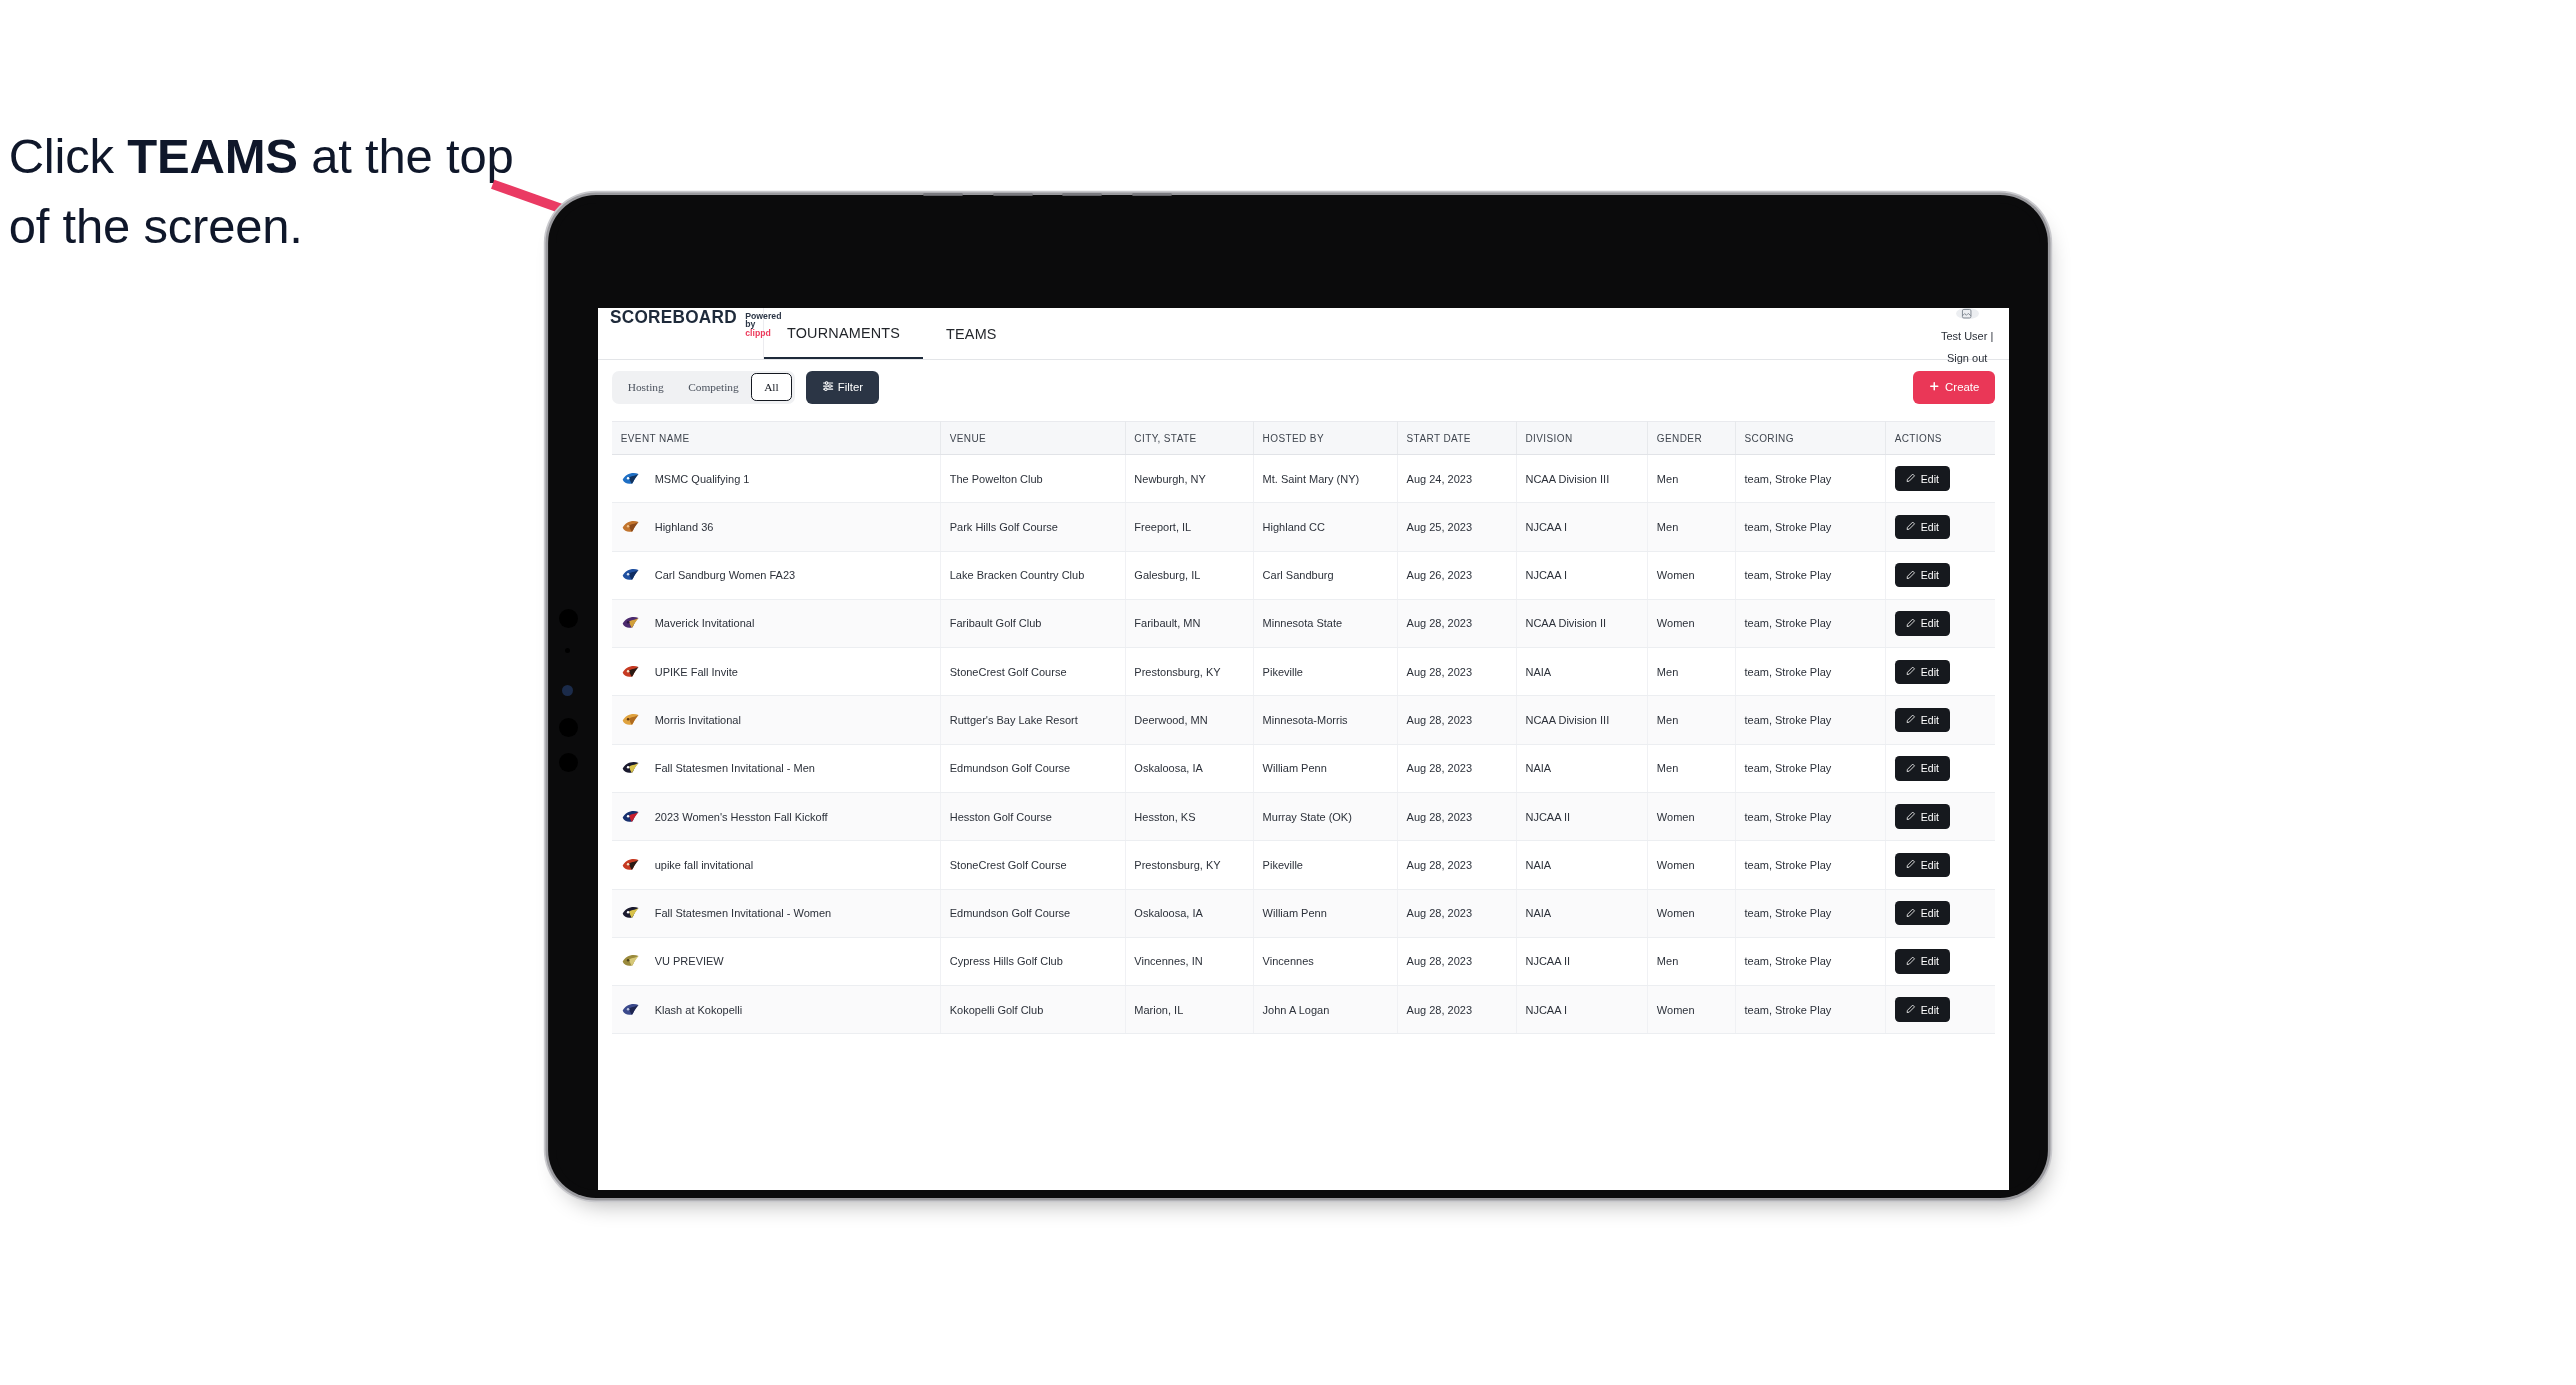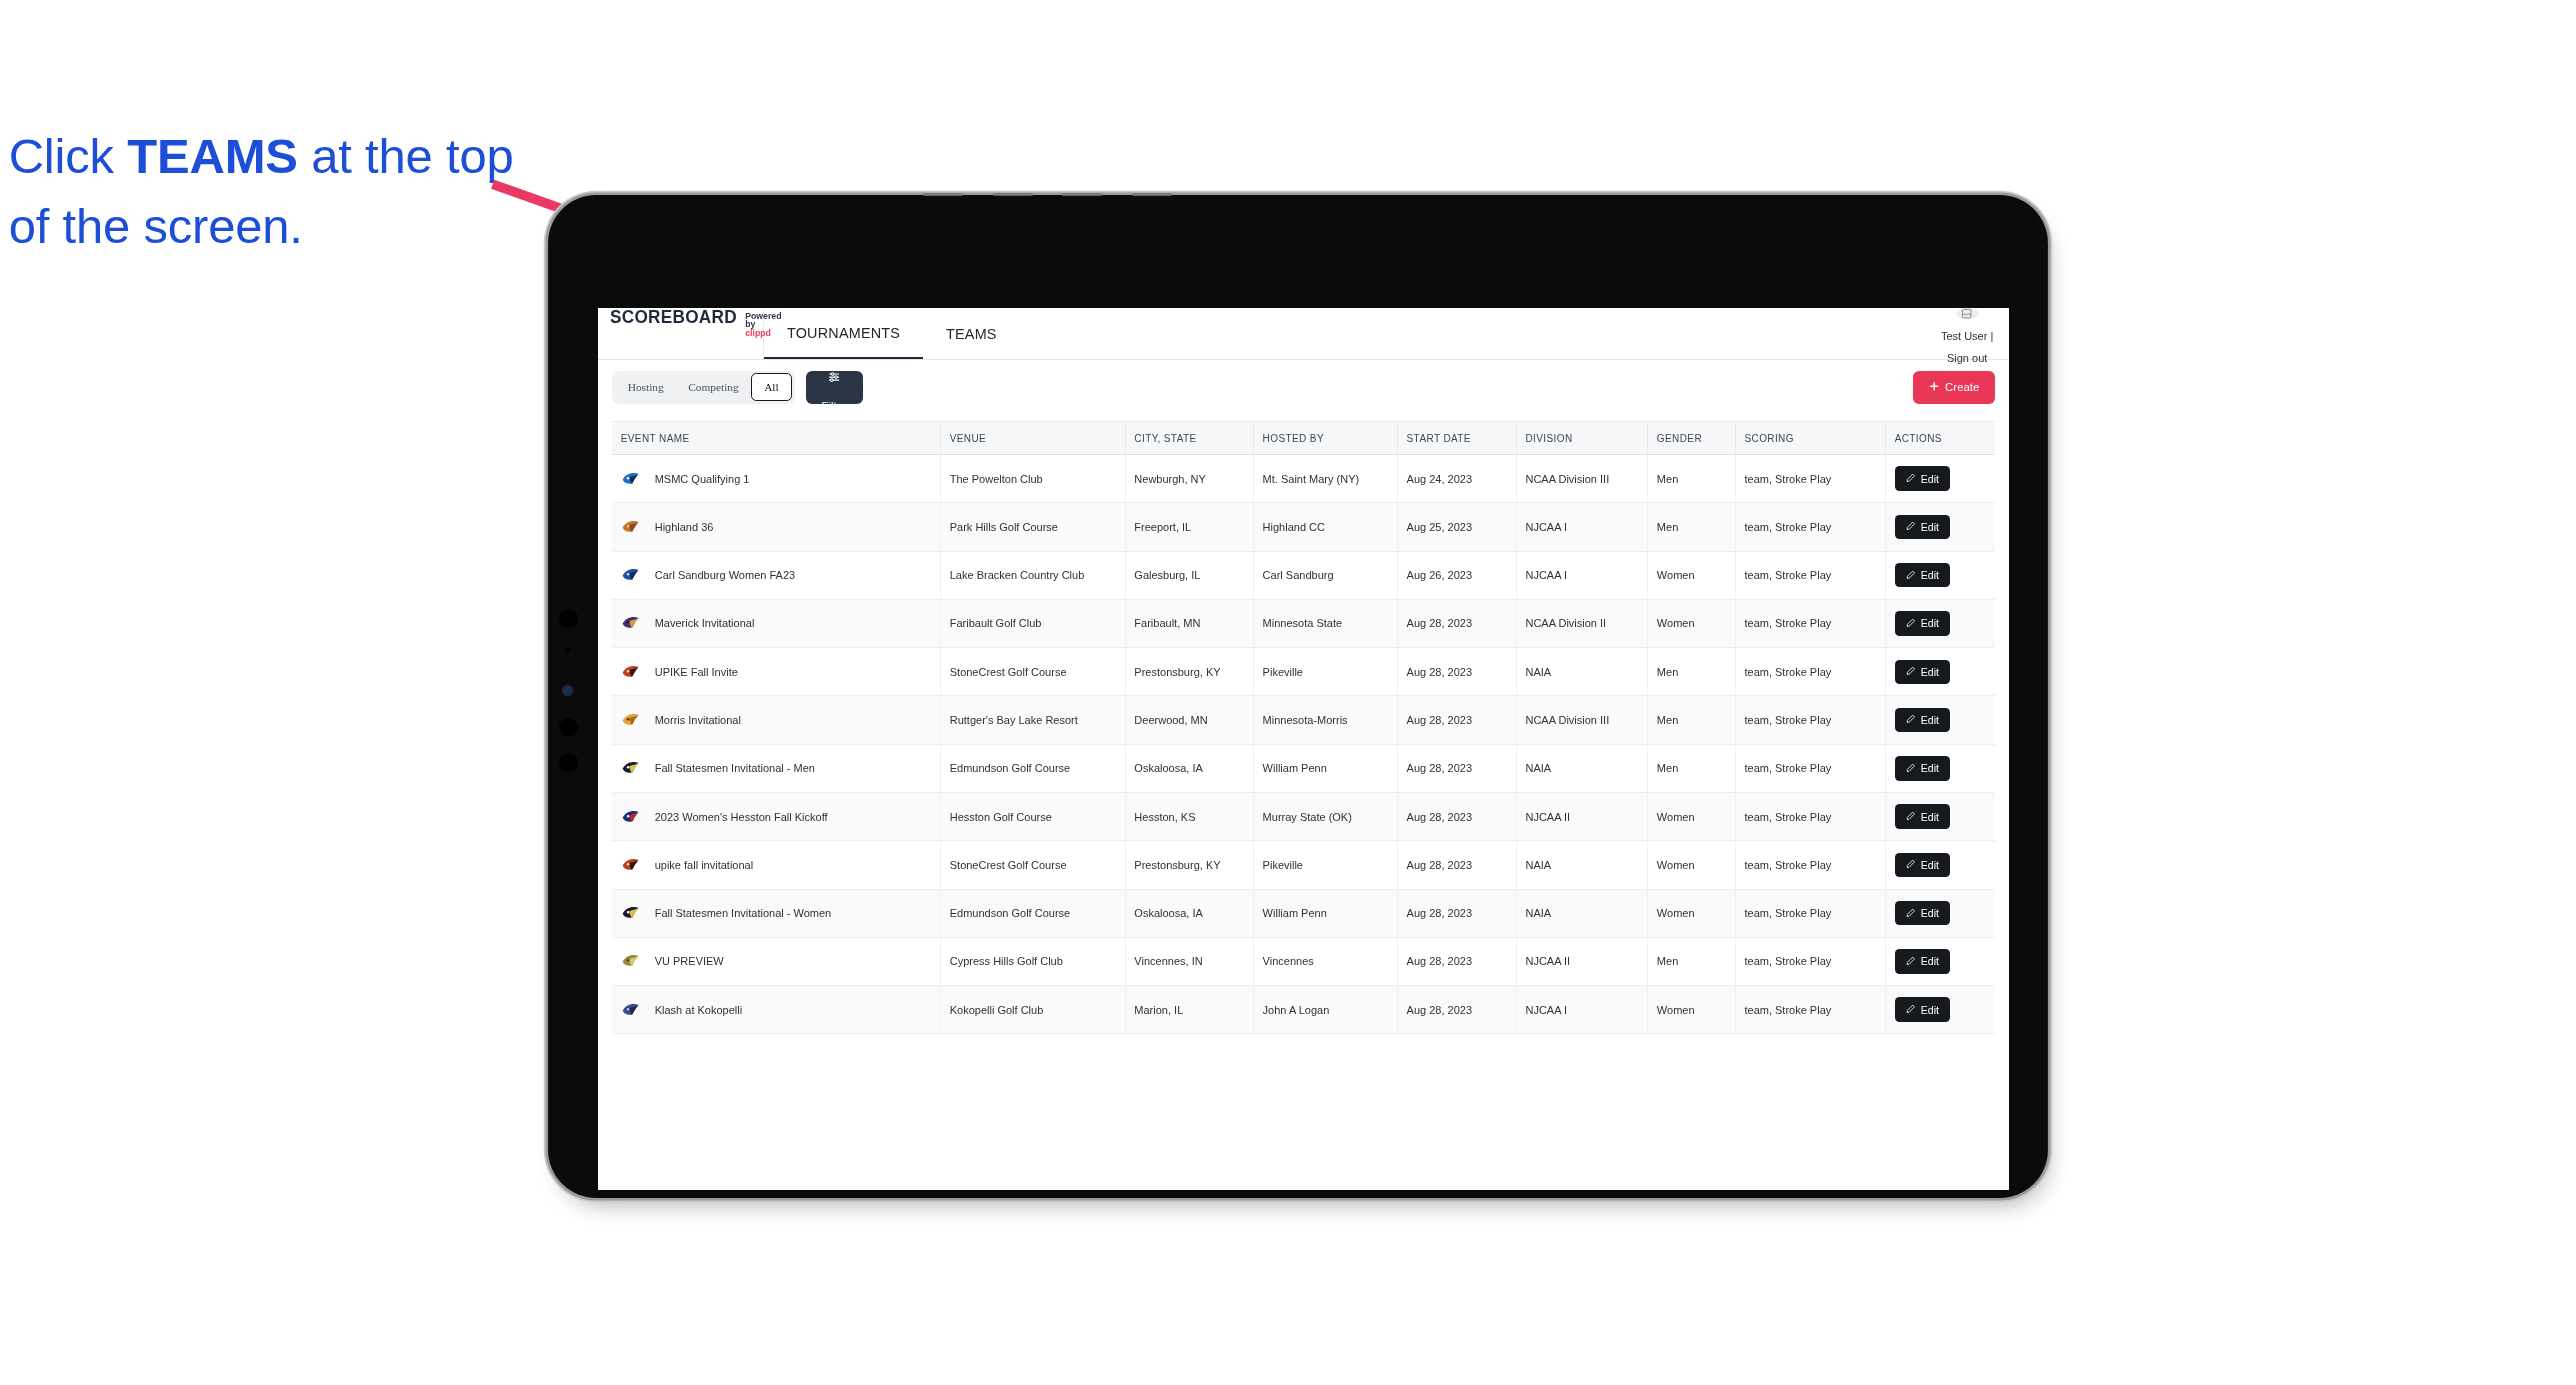--- a/index.html
+++ b/index.html
@@ -10,21 +10,21 @@
     overflow: hidden;
   }
 
   
   #instruction {
     position: absolute;
     left: 8.7px; top: 122px;
     width: 541px;
     font-size: 49px;
     line-height: 1.42;
-    color: #1d4ed8;
+    color: #0f172a;
     letter-spacing: -0.2px;
     font-weight: 400;
   }
   #instruction b { font-weight: 700; }
 
   
   #arrow-svg {
     position: absolute;
     left: 489px; top: 179px;
     width: 419px; height: 157px;
@@ -160,31 +160,30 @@
     font-family: Liberation Serif, serif;
   }
   .seg-btn.selected {
     background: #ffffff;
     border: 1.4px solid #141820;
     color: #141820;
     font-weight: 400;
     height: 28px;
   }
   #filter-btn {
-    display: flex; align-items: center; gap: 15px;
+    display: flex; align-items: center; gap: 4px;
     background: #2b3545;
     color: #ffffff;
     border: none;
     height: 33px;
     padding: 0 15.7px;
     border-radius: 6.1px;
     font-size: 11.4px;
     cursor: pointer;
     font-family: "Liberation Sans", sans-serif;
-    flex-direction: column;
   }
   #search-wrap { margin-left: auto; display: flex; align-items: center; gap: 12.2px; }
   #search-input {
     width: 672px; height: 33px;
     border: 0.9px solid #dcdee2;
     border-radius: 5.2px;
     padding: 0 12.2px;
     font-size: 11.4px;
     color: #2b3039;
     background: #fff;

